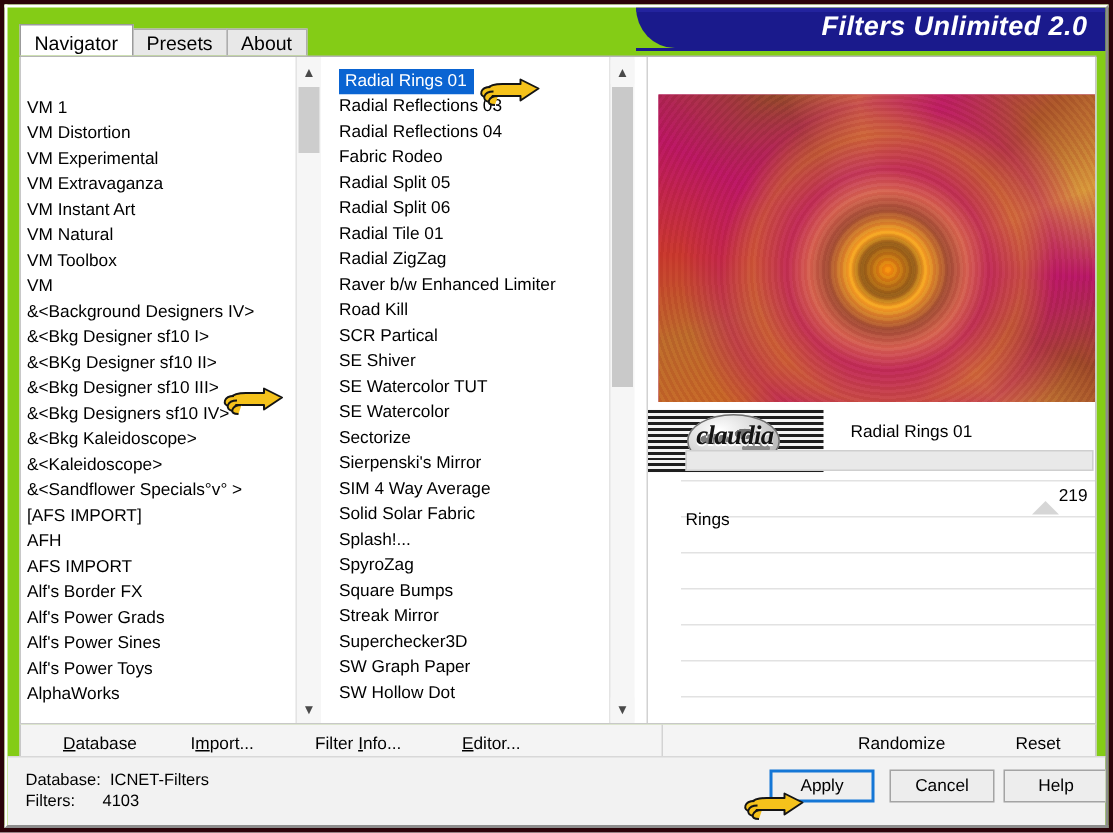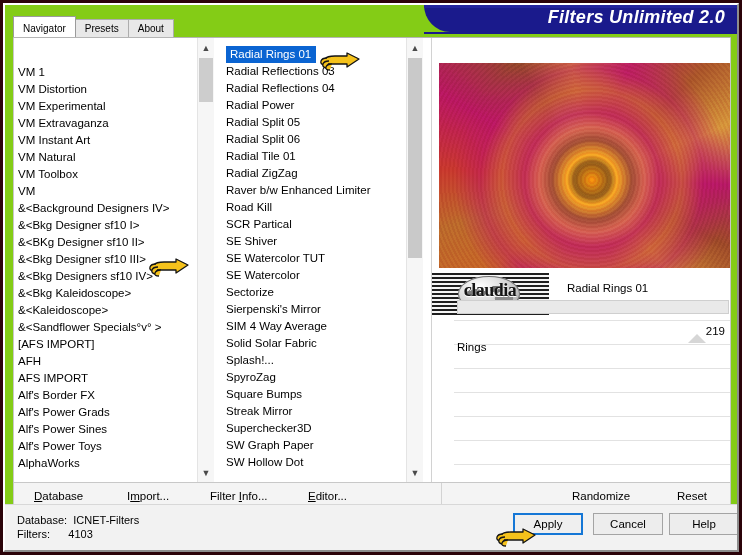--- a/index.html
+++ b/index.html
@@ -87,21 +87,21 @@
     align-items: flex-end;
     z-index: 5;
   }
   .tab {
     box-sizing: border-box;
     height: 18px;
     padding: 1px 9px 0 9px;
     background: #e8e8e8;
     border: 1px solid #adadad;
     border-bottom: none;
-    font-size: 10px;
+    font-size: 13px;
     line-height: 16px;
     color: #000;
     margin-right: -1px;
     cursor: default;
     white-space: nowrap;
   }
   .tab.active {
     background: #ffffff;
     height: 21px;
     padding-top: 3px;
@@ -288,20 +288,21 @@
       radial-gradient(ellipse at 65% 30%, #6f6f6f 0 14%, transparent 15%),
       radial-gradient(ellipse at 80% 70%, #8a8a8a 0 16%, transparent 17%);
   }
   #watermark .wm-text {
     position: absolute;
     left: 18px;
     top: 7px;
     width: 80px;
     text-align: center;
     font-family: "Liberation Serif", serif;
+    font-style: italic;
     font-weight: bold;
     font-size: 18px;
     color: #141414;
     letter-spacing: -0.5px;
     text-shadow: 0 1px 0 #ffffff;
   }
 
   #filter-title {
     position: absolute;
     left: 135px;
@@ -373,21 +374,21 @@
   }
   .act-link {
     position: absolute;
     top: 7px;
     font-size: 11.5px;
     color: #000;
     cursor: default;
     white-space: nowrap;
   }
   .act-link u { text-decoration: underline; }
-  #act-database { left: 20px; }
+  #act-database { left: 28px; }
   #act-import   { left: 113px; }
   #act-filterinfo { left: 196px; }
   #act-editor   { left: 294px; }
   #act-randomize { left: 558px; }
   #act-reset    { left: 663px; }
   #act-divider {
     position: absolute;
     left: 427px;
     top: 0;
     width: 1px;
@@ -504,21 +505,21 @@
         <div class="arrow up">▲</div>
         <div class="thumb" id="cat-thumb"></div>
         <div class="arrow down">▼</div>
       </div>
 
       <div class="list-col" id="filters-col">
         <div class="list-items" id="filters-items">
             <div class="list-item selrow" style="padding: 0px 0px 0px 4px;"><span class="list-item selected" style="height: 17px; line-height: 17px;">Radial  Rings 01</span></div>
             <div class="list-item">Radial Reflections 03</div>
             <div class="list-item">Radial Reflections 04</div>
-            <div class="list-item">Radial Power</div>
+            <div class="list-item">Fabric Rodeo</div>
             <div class="list-item">Radial Split 05</div>
             <div class="list-item">Radial Split 06</div>
             <div class="list-item">Radial Tile 01</div>
             <div class="list-item">Radial ZigZag</div>
             <div class="list-item">Raver b/w Enhanced Limiter</div>
             <div class="list-item">Road Kill</div>
             <div class="list-item">SCR  Partical</div>
             <div class="list-item">SE Shiver</div>
             <div class="list-item">SE Watercolor TUT</div>
             <div class="list-item">SE Watercolor</div>

